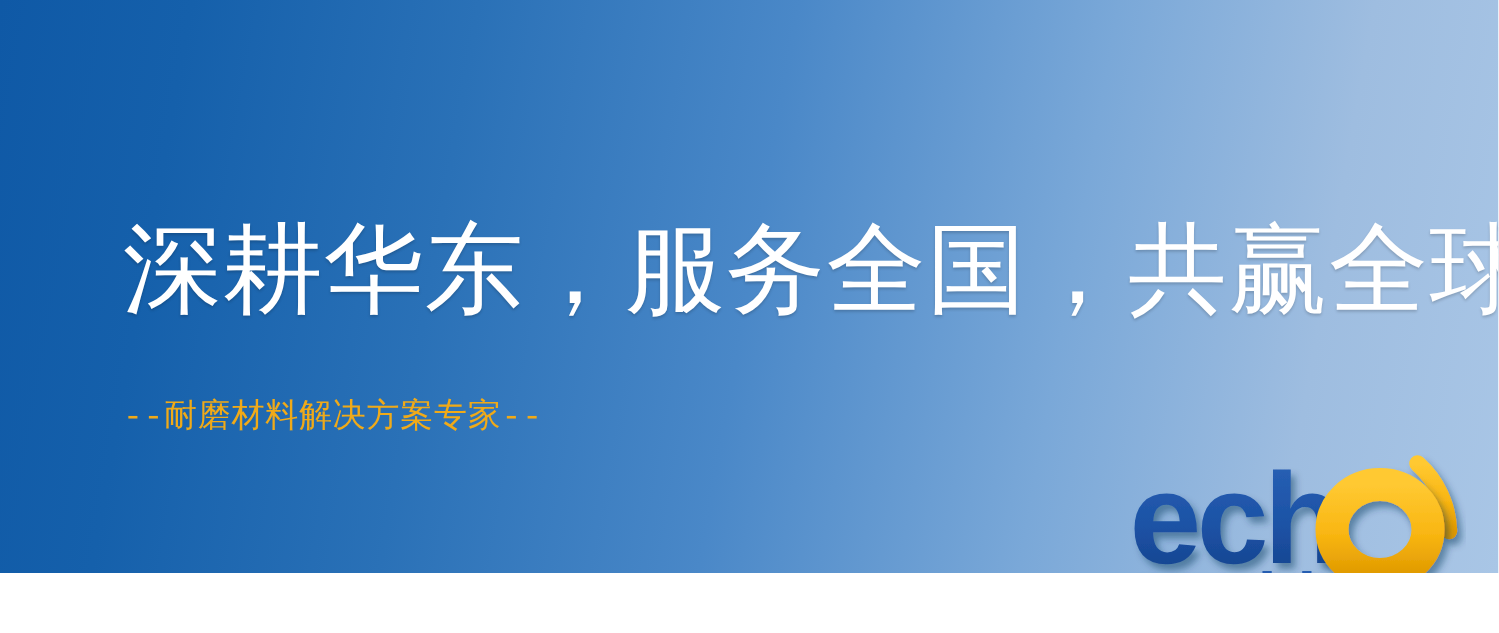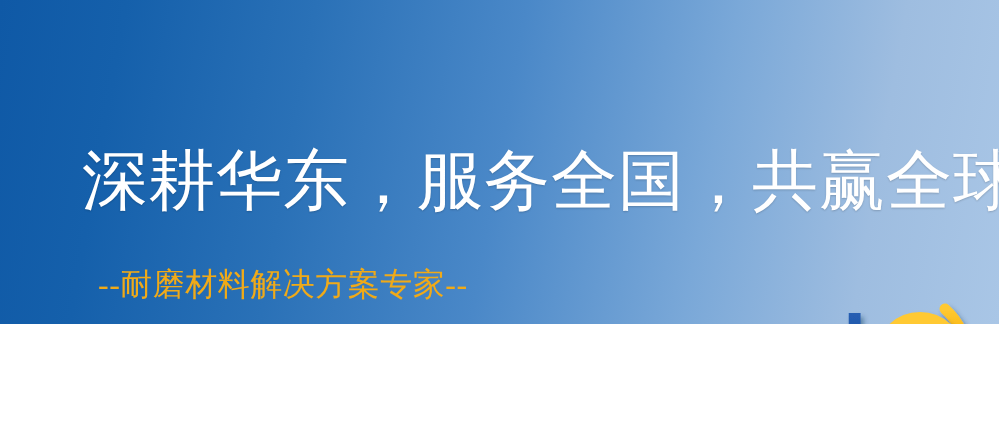--- a/index.html
+++ b/index.html
@@ -4,21 +4,21 @@
 <style>
   html, body {
     margin: 0;
     padding: 0;
     background: #ffffff;
   }
 
   #banner {
     position: relative;
     width: 999px;
-    height: 324px;
+    height: 382px;
     overflow: hidden;
     
     background: linear-gradient(100deg,
         #0f59a6 0%,
         #1560ab 12%,
         #2a71b7 30%,
         #4a88c8 50%,
         #7aa8d8 70%,
         #9ebde0 86%,
         #a9c6e6 100%);
@@ -36,24 +36,24 @@
     line-height: 1.0;
     color: #ffffff;
     letter-spacing: 1px;
     white-space: nowrap;
     text-shadow: 0 1px 2px rgba(0,0,0,0.18);
   }
 
   
   #subtitle {
     position: absolute;
-    left: 98px;
+    left: 82px;
     top: 268px;
-    font-family: Liberation Serif, serif;
-    font-size: 32px;
+    font-family: Liberation Mono, monospace;
+    font-size: 22px;
     line-height: 1.0;
     color: #f0aa18;
     letter-spacing: 0.5px;
     white-space: nowrap;
   }
 
   
   #logo {
     position: absolute;
     left: 752px;

